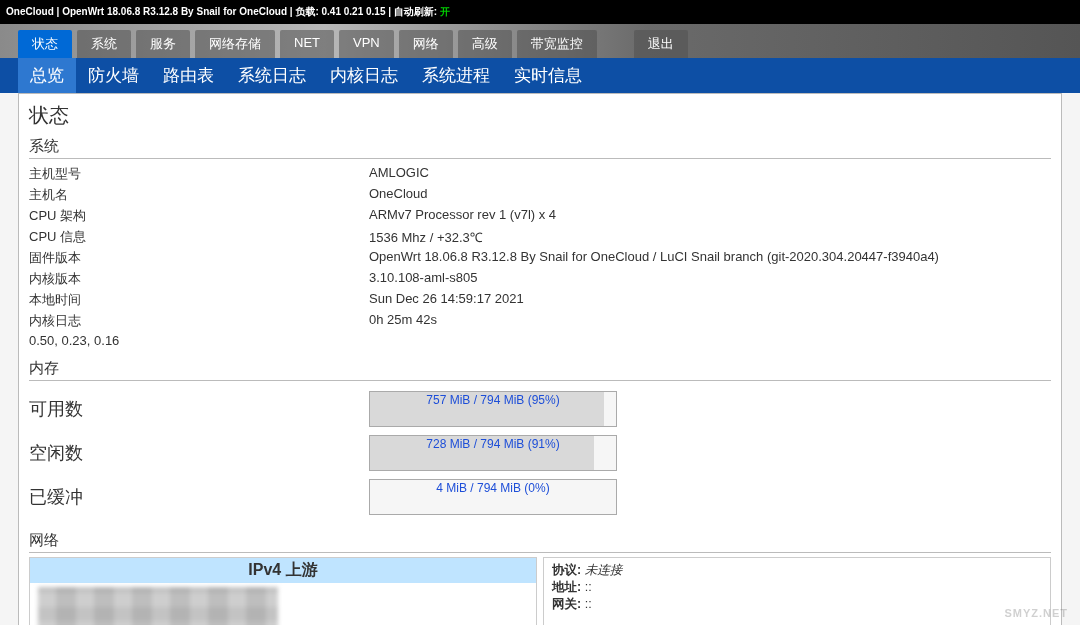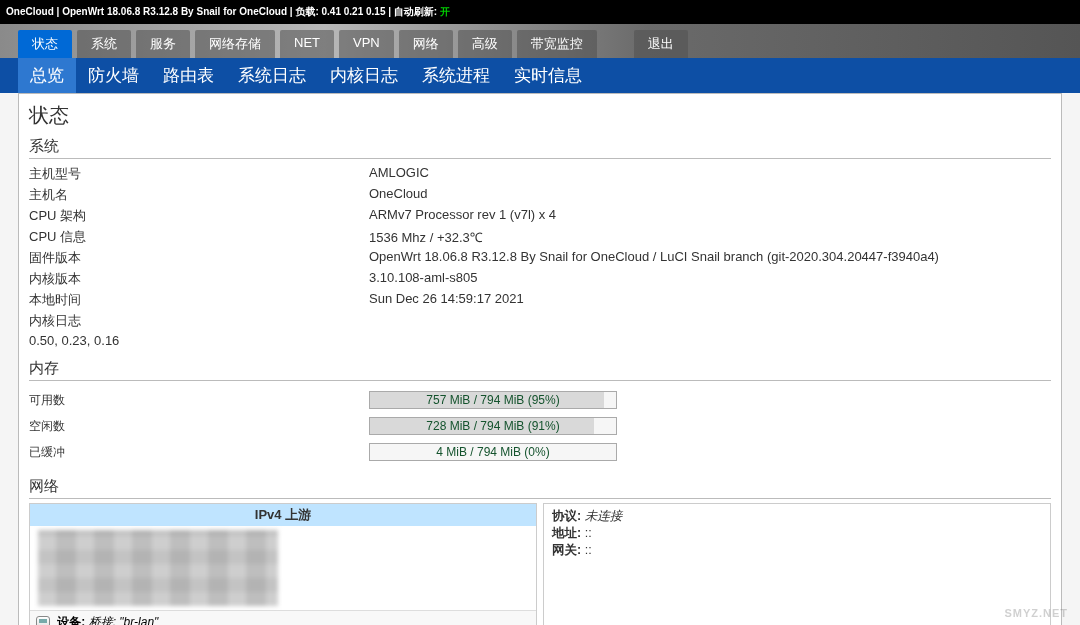--- a/index.html
+++ b/index.html
@@ -15,27 +15,27 @@
 .nav2 a.active { background: #2e78d0; }
 .content { background: #fff; margin: 0 18px; border: 1px solid #bbb; padding: 6px 10px 10px 10px; position: relative; z-index: 2; }
 h2 { font-size: 20px; font-weight: 400; color: #333; margin: 2px 0 6px 0; }
 .legend { font-size: 15px; font-weight: 400; color: #333; border-bottom: 1px solid #bbb; padding: 2px 0 2px 0; margin-top: 4px; }
 .fields { padding: 4px 0; }
 .row { display: flex; padding: 1.5px 0; font-size: 13px; color: #333; }
 .row .lbl { width: 340px; }
 .row .val { flex: 1; }
 .bars { padding: 6px 0; }
 .barrow { display: flex; align-items: center; padding: 4px 0; }
-.barrow .lbl { width: 340px; font-size: 12px; color: #333; }
-.bar { width: 248px; height: 18px; border: 1px solid #aaa; background: #f6f6f6; position: relative; font-size: 12px; text-align: center; line-height: 17px; color: #14532d; }
+.barrow .lbl { width: 340px; font-size: 18px; color: #333; }
+.bar { width: 248px; height: 36px; border: 1px solid #aaa; background: #f6f6f6; position: relative; font-size: 12px; text-align: center; line-height: 17px; color: #1d4ed8; }
 .bar .fill { position: absolute; left: 0; top: 0; bottom: 0; background: #d9d9d9; }
 .bar .txt { position: relative; z-index: 1; }
 .netgrid { display: flex; gap: 6px; margin-top: 4px; }
 .netbox { flex: 1; border: 1px solid #ccc; min-height: 130px; display: flex; flex-direction: column; }
-.netbox .hd { background: #bfe4ff; text-align: center; font-weight: bold; padding: 2px 0; font-size: 13px; color: #333; }
+.netbox .hd { background: #bfe4ff; text-align: center; font-weight: bold; padding: 2px 0; font-size: 16px; color: #333; }
 .netbox.r .hd { background: #eee; }
 .netbox .body { flex: 1; padding: 4px 8px; font-size: 12.5px; color: #333; }
 .netbox .body .blur { width: 240px; height: 76px; background: repeating-linear-gradient(90deg,#e2e2e2 0 18px,#d0d0d0 18px 38px),repeating-linear-gradient(0deg,#e9e9e9 0 14px,#dcdcdc 14px 28px); background-blend-mode: multiply; filter: blur(2px); }
 .netbox .dev { border-top: 1px solid #ddd; background: #f8f8f8; padding: 3px 6px; font-size: 12px; }
 .netbox .dev .ico { display: inline-block; width: 14px; height: 14px; border: 1px solid #888; border-radius: 3px; vertical-align: middle; margin-right: 4px; background: linear-gradient(#fff,#ddd); position: relative; }
 .netbox .dev .ico:after { content:""; position:absolute; left:2px; top:2px; width:8px; height:4px; background:#7aa; }
 .watermark { position: absolute; right: 12px; bottom: 6px; font-size: 22px; color: rgba(120,120,120,.25); font-weight: bold; letter-spacing: 1px; z-index: 5; }
 .watermark .b { font-size: 11px; display:block; text-align:right; color: rgba(120,120,120,.35); }
 </style>
 </head>
@@ -107,20 +107,21 @@
       <div class="row">
         <div class="lbl">内核版本</div>
         <div class="val">3.10.108-aml-s805</div>
       </div>
       <div class="row">
         <div class="lbl">本地时间</div>
         <div class="val">Sun Dec 26 14:59:17 2021</div>
       </div>
       <div class="row">
         <div class="lbl">内核日志</div>
+        <div class="val">0h 25m 42s</div>
       </div>
       <div class="row">
         <div class="val">0.50, 0.23, 0.16</div>
       </div>
     </div>
 
   <div class="legend">内存</div>
   <div class="bars" id="memrows">
       <div class="barrow">
         <div class="lbl">可用数</div>

